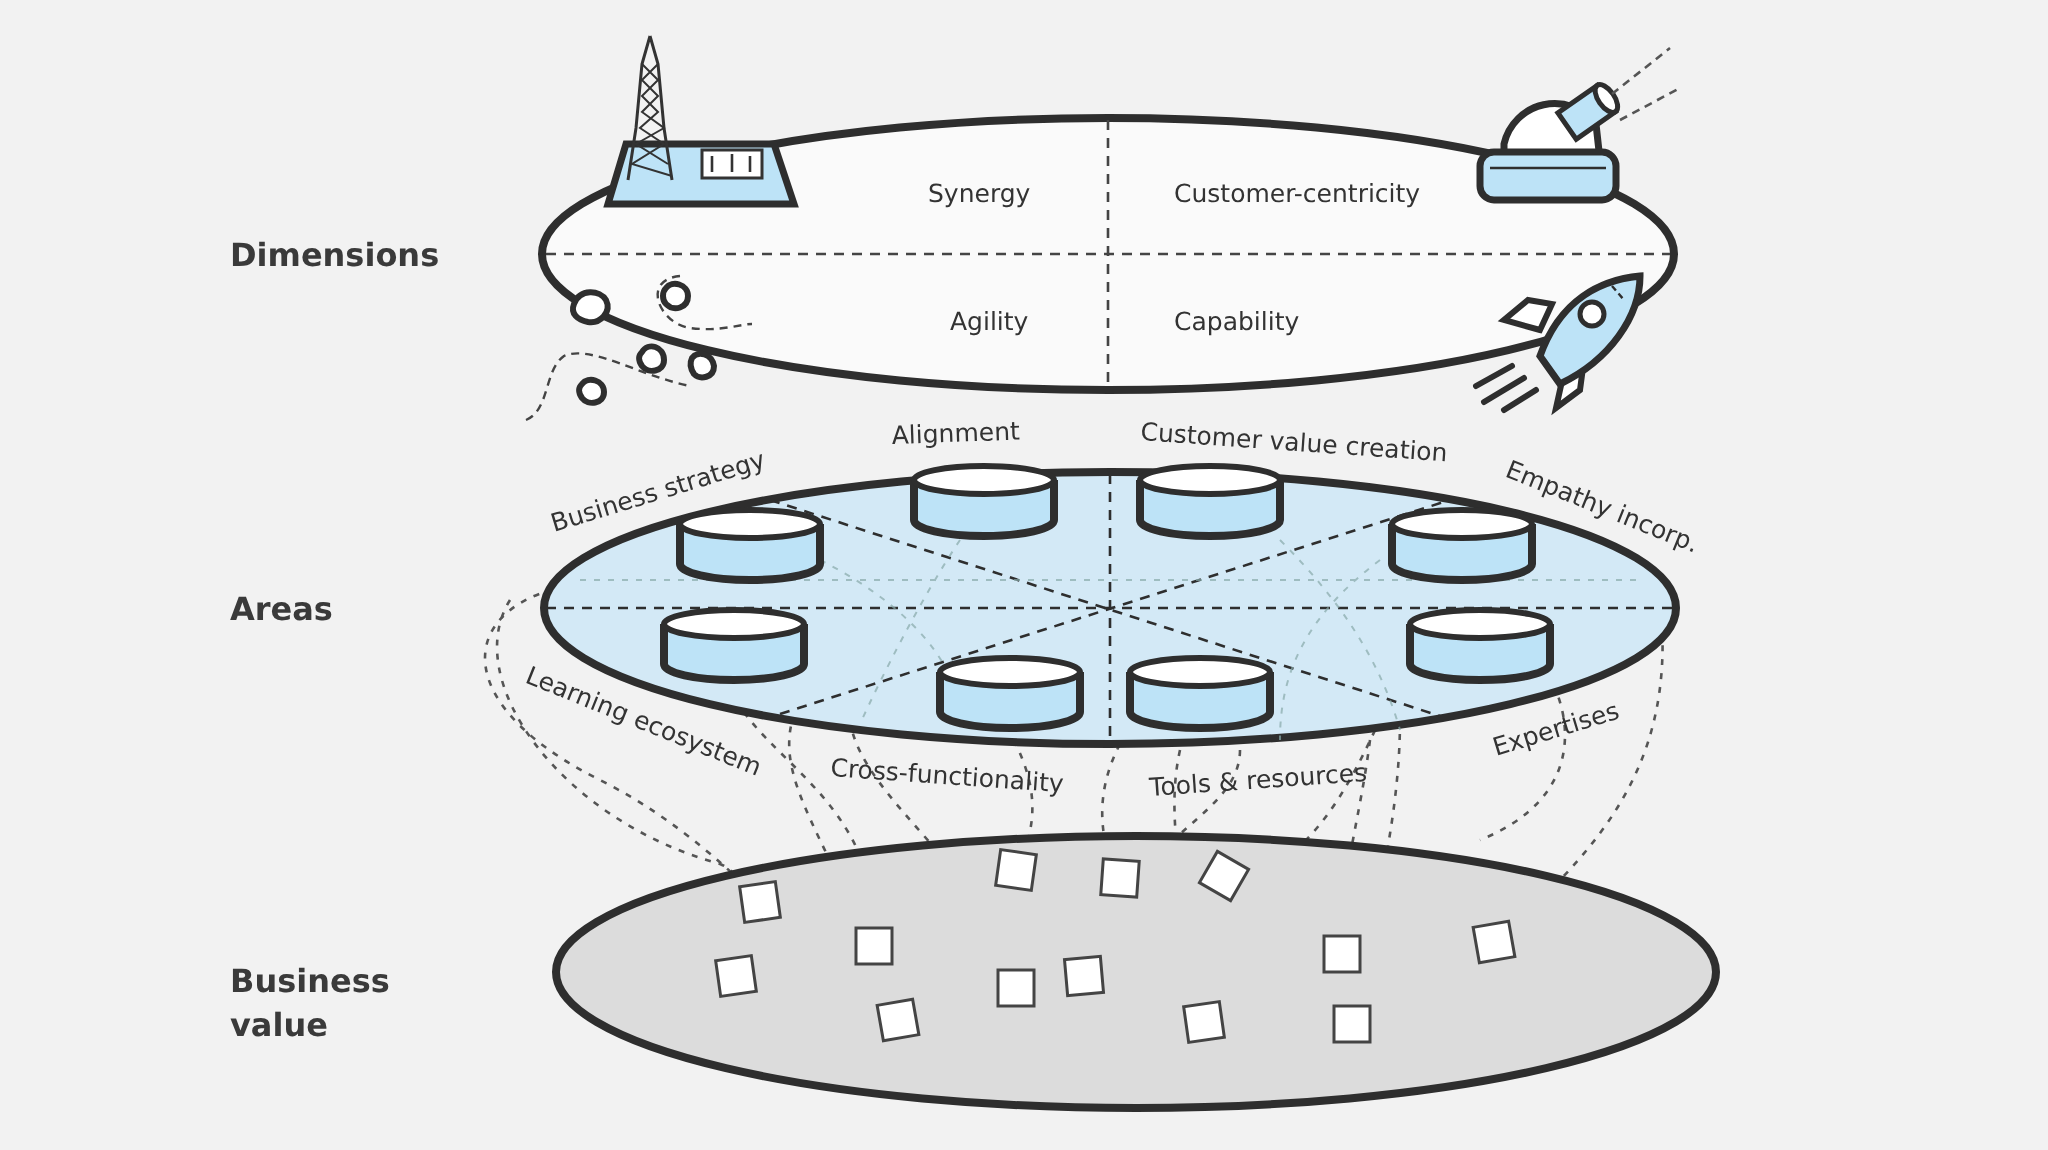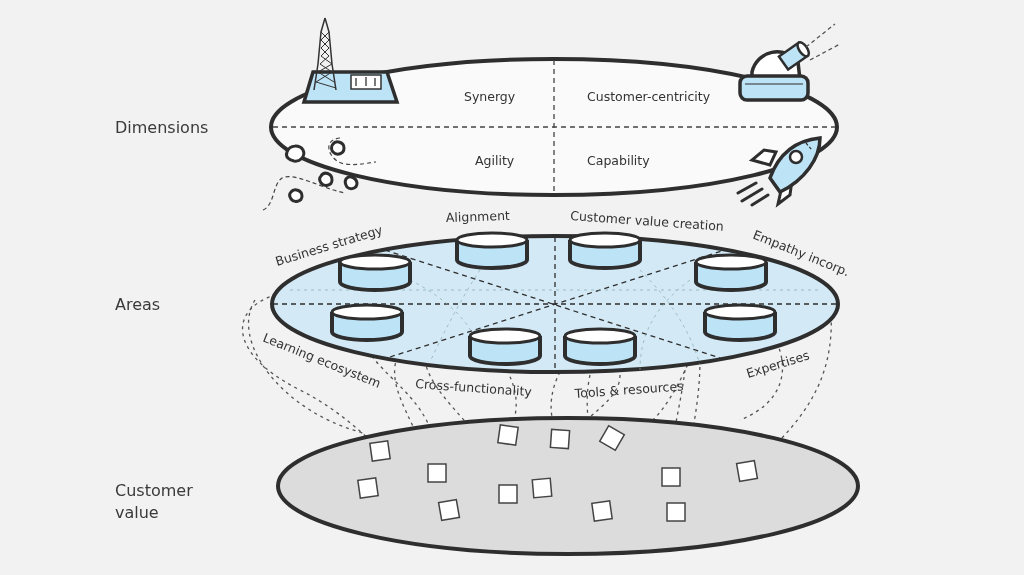--- a/index.html
+++ b/index.html
@@ -1,27 +1,27 @@
 <!DOCTYPE html>
 <html><head>
 <meta charset="utf-8">
 <style>
   html, body { margin: 0; padding: 0; }
   body { width: 1024px; height: 575px; background: #f2f2f2; overflow: hidden; position: relative; font-family: "DejaVu Sans", sans-serif; }
   #diagram { position: absolute; left: 0; top: 0; width: 1024px; height: 575px; }
-  .layer-label { position: absolute; font-family: "DejaVu Sans", sans-serif; font-weight: normal; font-size: 16px; color: #3a3a3a; line-height: 22px; }
+  .layer-label { position: absolute; font-family: "DejaVu Sans", sans-serif; font-weight: bold; font-size: 16px; color: #3a3a3a; line-height: 22px; }
   .lbl-text { font-family: "DejaVu Sans", sans-serif; font-size: 12.5px; fill: #333; }
 </style>
 </head>
 <body>
 
 <div class="layer-label" style="left:115px; top:117px;">Dimensions</div>
 <div class="layer-label" style="left:115px; top:294px;">Areas</div>
 <div class="layer-label" style="left:115px; top:480px;">
-  <div>Customer</div>
+  <div>Business</div>
   <div>value</div>
 </div>
 
 <svg id="diagram" viewBox="0 0 1024 575" xmlns="http://www.w3.org/2000/svg">
   <defs>
     <g id="cyl">
       <path d="M-35,-10 L-35,10 A35,8 0 0 0 35,10 L35,-10" fill="#bde3f7" stroke="#2e2e2e" stroke-width="4"></path>
       <ellipse cx="0" cy="-10" rx="35" ry="7" fill="#fff" stroke="#2e2e2e" stroke-width="3"></ellipse>
     </g>
     <g id="blk">

